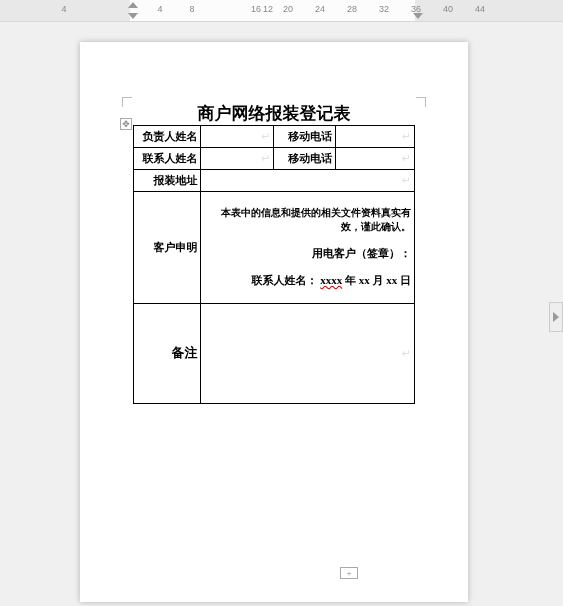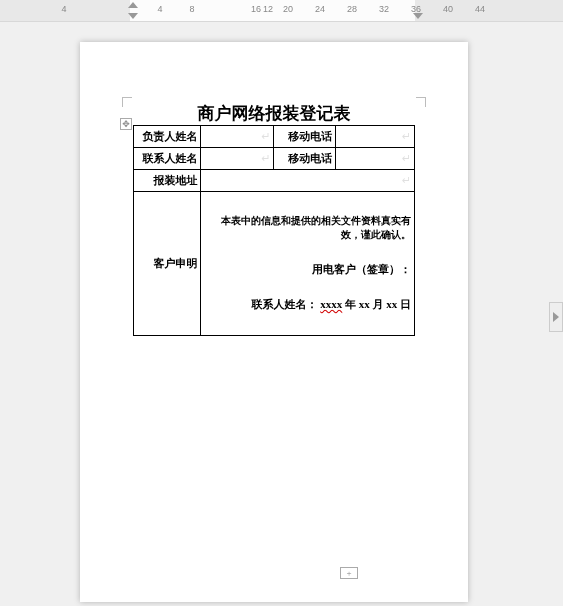--- a/index.html
+++ b/index.html
@@ -100,21 +100,21 @@
     font-size: 11px;
     line-height: 1.4;
     text-align: right;
   }
   .lab { font-weight: bold; text-align: center; font-family: "SimHei","黑体",sans-serif;}
   .empty-cell { text-align: center; color: #888; font-size: 9px; }
   .empty-cell::before { content: "↵"; opacity: 0.25; }
 
   .decl-line {
     display: block;
-    margin: 20px 0;
+    margin: 12px 0;
     text-indent: 1.5em;
   }
   .decl-small { font-size: 10px; font-weight: bold;}
   .underline-red { text-decoration: underline wavy #d00000; }
 
   .tbl-handle {
     position: absolute;
     width: 12px; height: 12px;
     border: 1px solid #aaa;
     background: #fff;
@@ -210,20 +210,24 @@
               <span class="decl-line">
                 <b>用电客户（签章）：</b>
               </span>
               <span class="decl-line">
                 <b>联系人姓名：</b>
                 <b><span class="underline-red">xxxx</span></b>
                 <b> 年 xx 月 xx 日</b>
               </span>
             </td>
           </tr>
+          <tr>
+            <td class="lab" style="height:100px;font-size:13px;">备注</td>
+            <td colspan="3" class="empty-cell"></td>
+          </tr>
         </tbody>
           </table>
       </div>
 
       <div class="tbl-handle" style="left:260px; top:525px; width:18px;">+</div>
     </div>
 
     <div class="scroll-bumper"></div>
   </div>
 </div>

